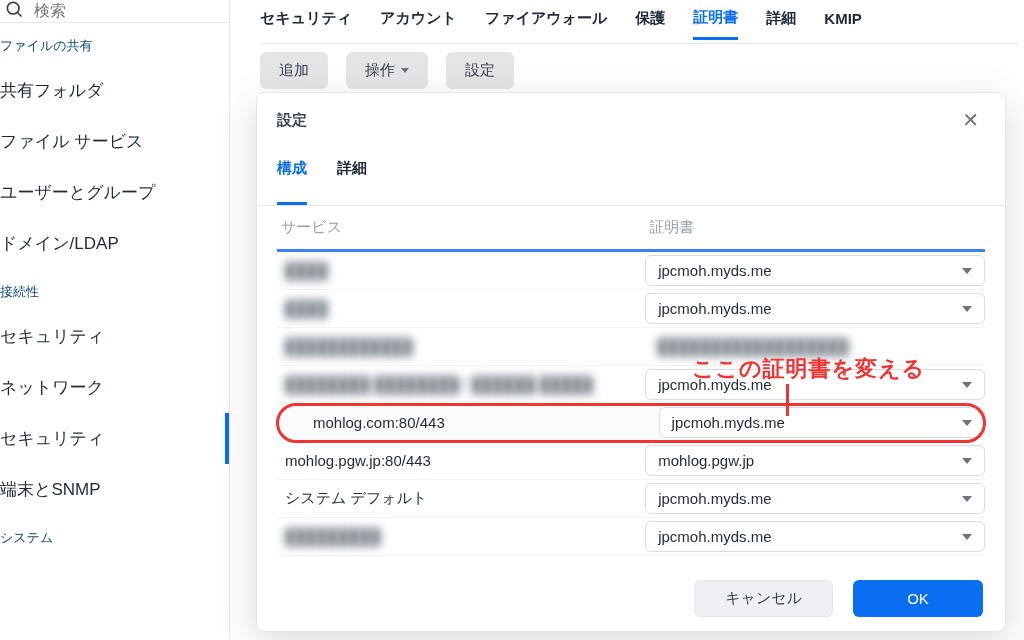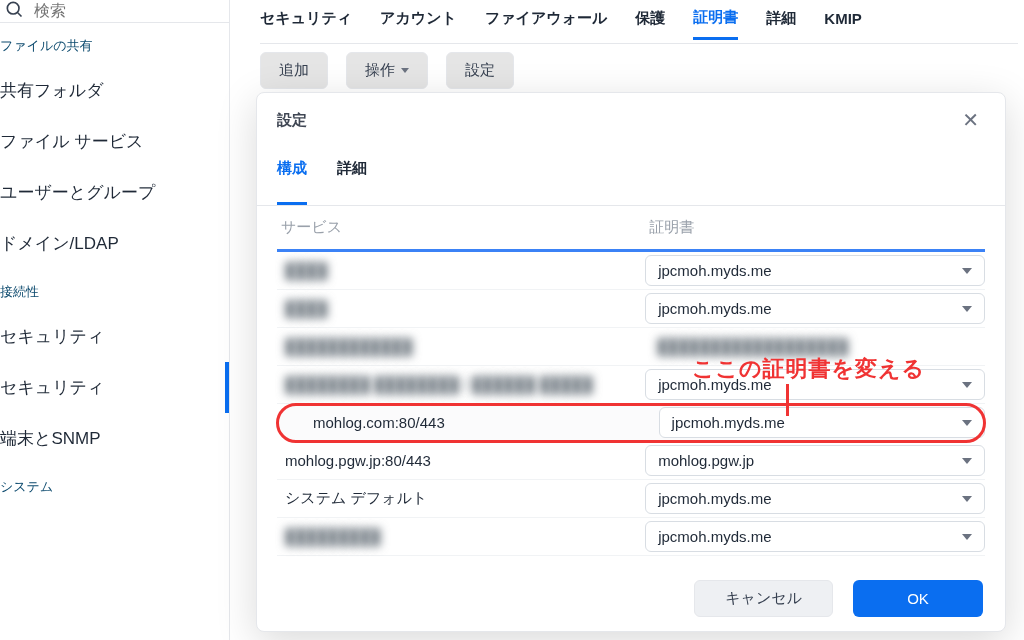--- a/index.html
+++ b/index.html
@@ -65,20 +65,21 @@
     <input type="text" placeholder="検索" style="">
   </div>
   <div id="side-groups">
       <div class="side-head">ファイルの共有</div>
       <div class="side-item">共有フォルダ</div>
       <div class="side-item">ファイル サービス</div>
       <div class="side-item">ユーザーとグループ</div>
       <div class="side-item">ドメイン/LDAP</div>
       <div class="side-head">接続性</div>
       <div class="side-item">セキュリティ</div>
+      <div class="side-item">ネットワーク</div>
       <div class="side-item active">セキュリティ</div>
       <div class="side-item">端末とSNMP</div>
       <div class="side-head">システム</div>
     </div>
 </div>
 
 <div class="tabs" id="tabs">
     <div class="tab">セキュリティ</div>
     <div class="tab">アカウント</div>
     <div class="tab">ファイアウォール</div>

